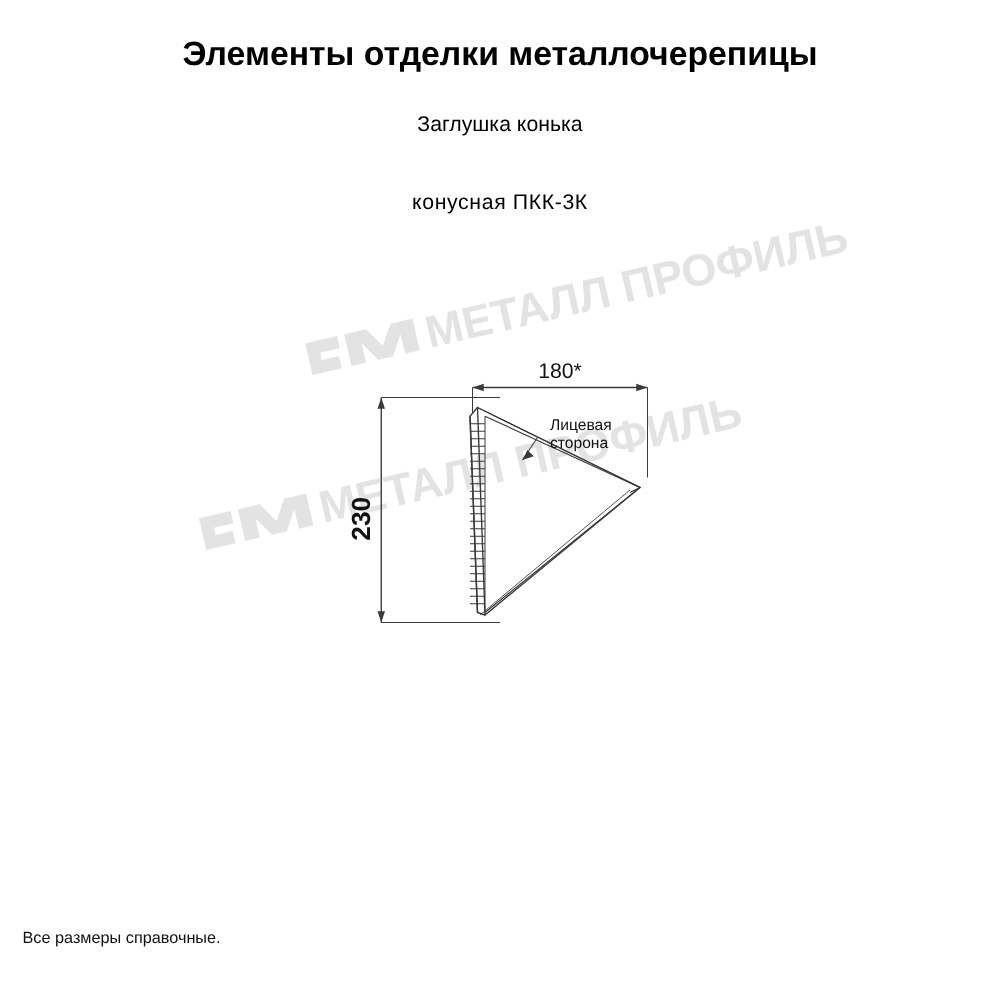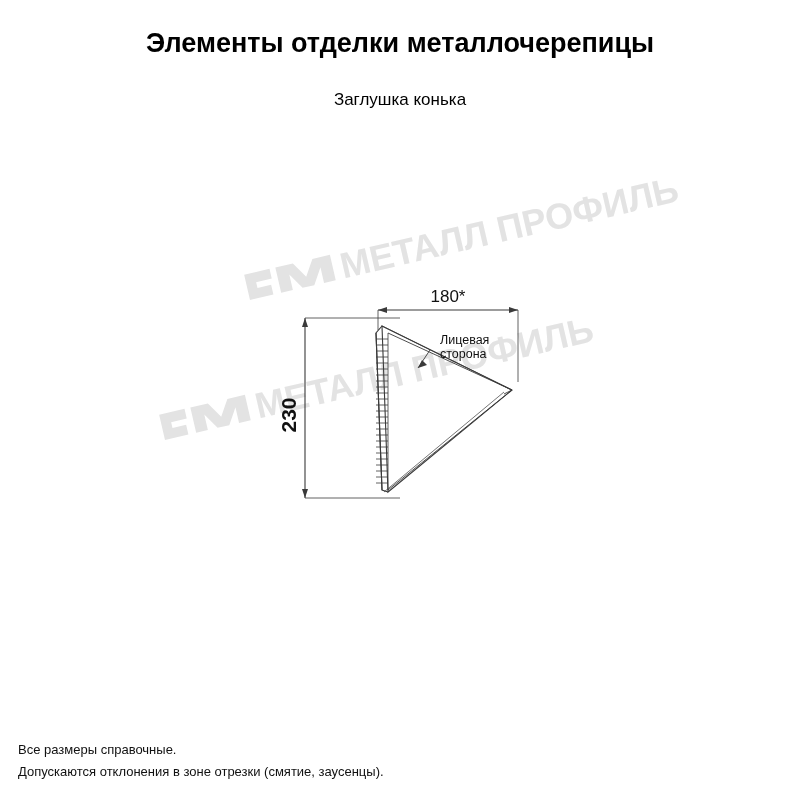--- a/index.html
+++ b/index.html
@@ -66,20 +66,21 @@
   .foot1 { top: 742px; }
   .foot2 { top: 764px; }
 </style>
 </head>
 <body>
 
 <div class="page">
 
   <div class="title">Элементы отделки металлочерепицы</div>
   <div class="subtitle sub1">Заглушка конька</div>
+  <div class="subtitle sub3">конусная  ПКК-3К</div>
 
   <svg class="watermark-layer" viewBox="0 0 800 800" width="800" height="800">
     <g transform="translate(250,300) rotate(-13)">
       <g fill="#e3e3e3">
         <path d="M0,-26 l26,0 l0,10 l-16,0 l0,6 l14,0 l0,10 l-24,0 z"></path>
         <path d="M32,-26 l18,0 l10,16 l10,-16 l18,0 l0,26 l-12,0 l0,-16 l-10,16 l-12,0 l-10,-16 l0,16 l-12,0 z"></path>
       </g>
       <text x="96" y="0" font-family="&quot;Liberation Sans&quot;, sans-serif" font-size="36" font-weight="bold" fill="#e3e3e3">МЕТАЛЛ ПРОФИЛЬ</text>
     </g>
     <g transform="translate(165,440) rotate(-13)">
@@ -151,15 +152,14 @@
     </g>
 
     <text x="196" y="215" transform="rotate(-90 196 215)" text-anchor="middle" font-family="&quot;Liberation Sans&quot;, sans-serif" font-size="21" font-weight="bold" fill="#111">230</text>
     <text x="348" y="102" text-anchor="middle" font-family="&quot;Liberation Sans&quot;, sans-serif" font-size="17" fill="#111">180*</text>
 
     <text x="340" y="144" text-anchor="start" font-family="&quot;Liberation Sans&quot;, sans-serif" font-size="12.5" fill="#111">Лицевая</text>
     <text x="340" y="158" text-anchor="start" font-family="&quot;Liberation Sans&quot;, sans-serif" font-size="12.5" fill="#111">сторона</text>
   </svg>
 
   <div class="footer foot1">Все размеры справочные.</div>
-  <div class="footer foot2">Допускаются отклонения в зоне отрезки (смятие, заусенцы).</div>
 
 </div>
 
 </body></html>

